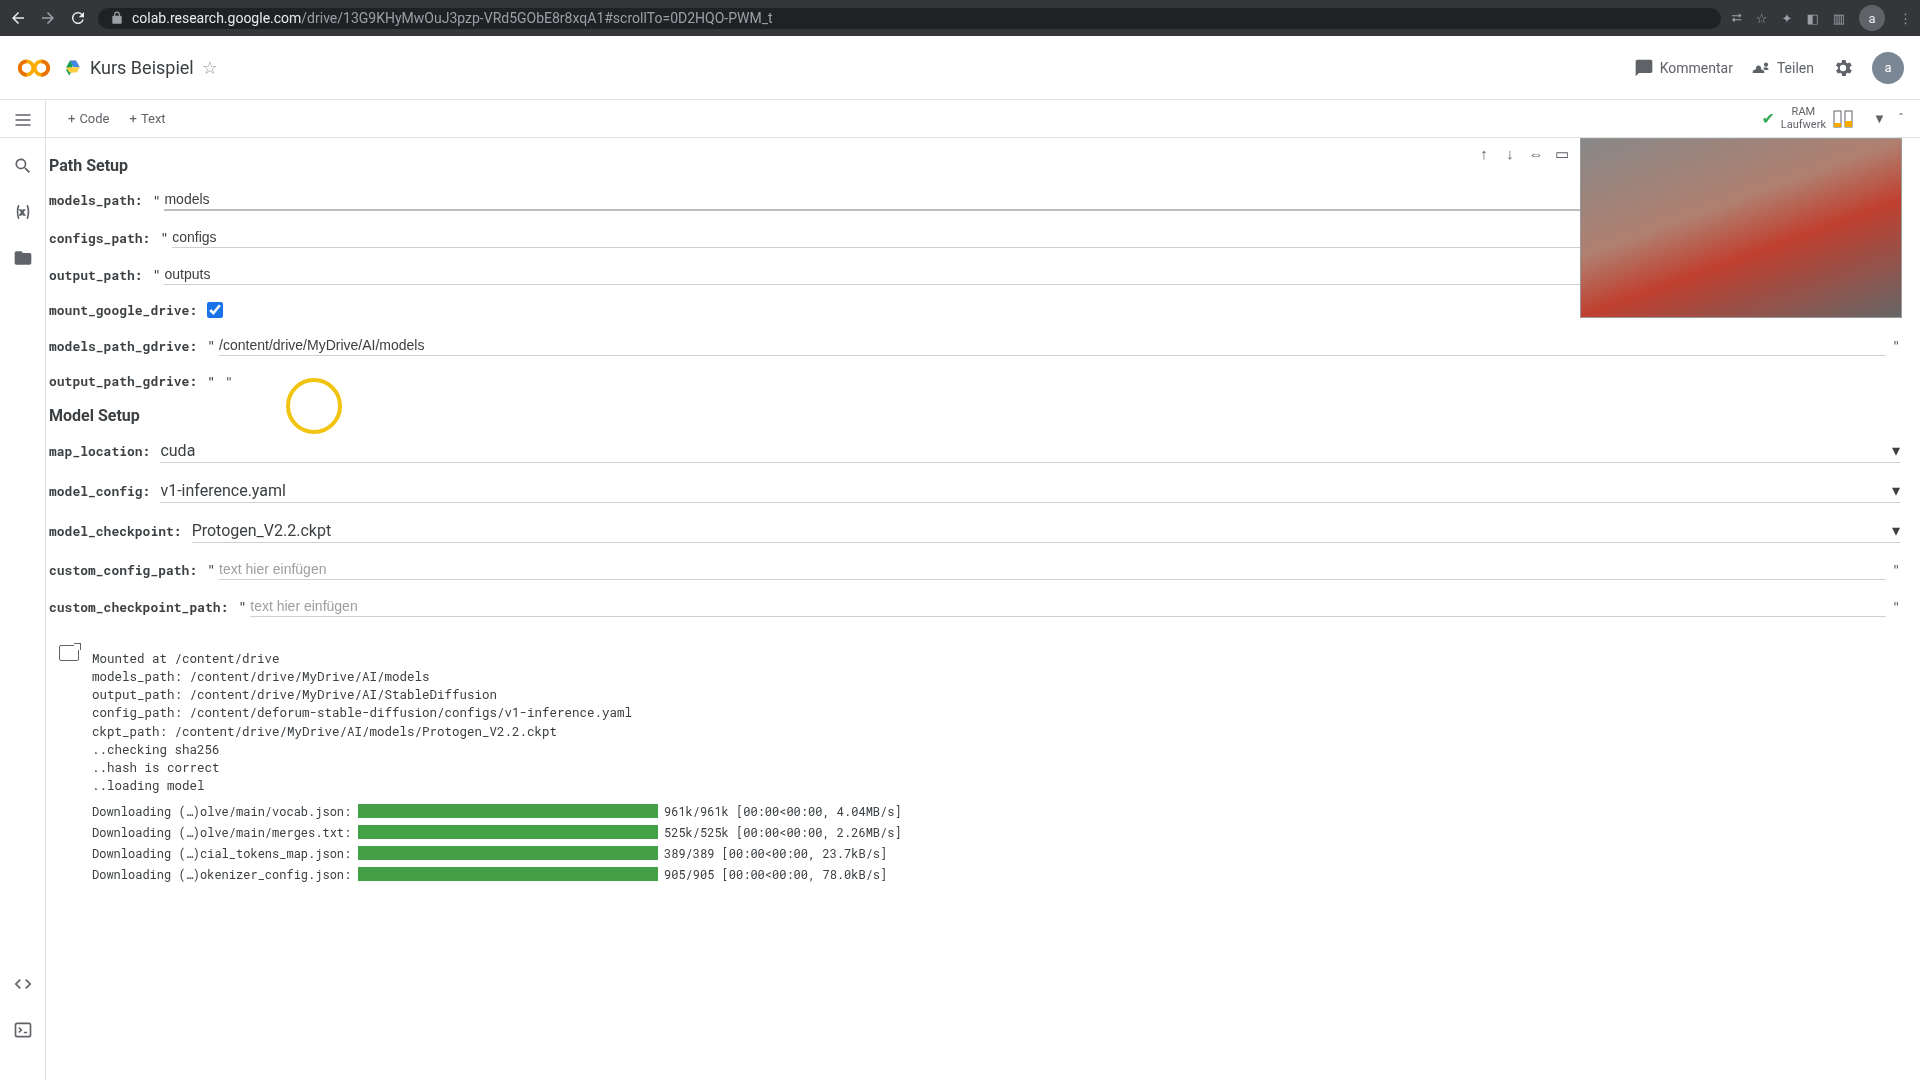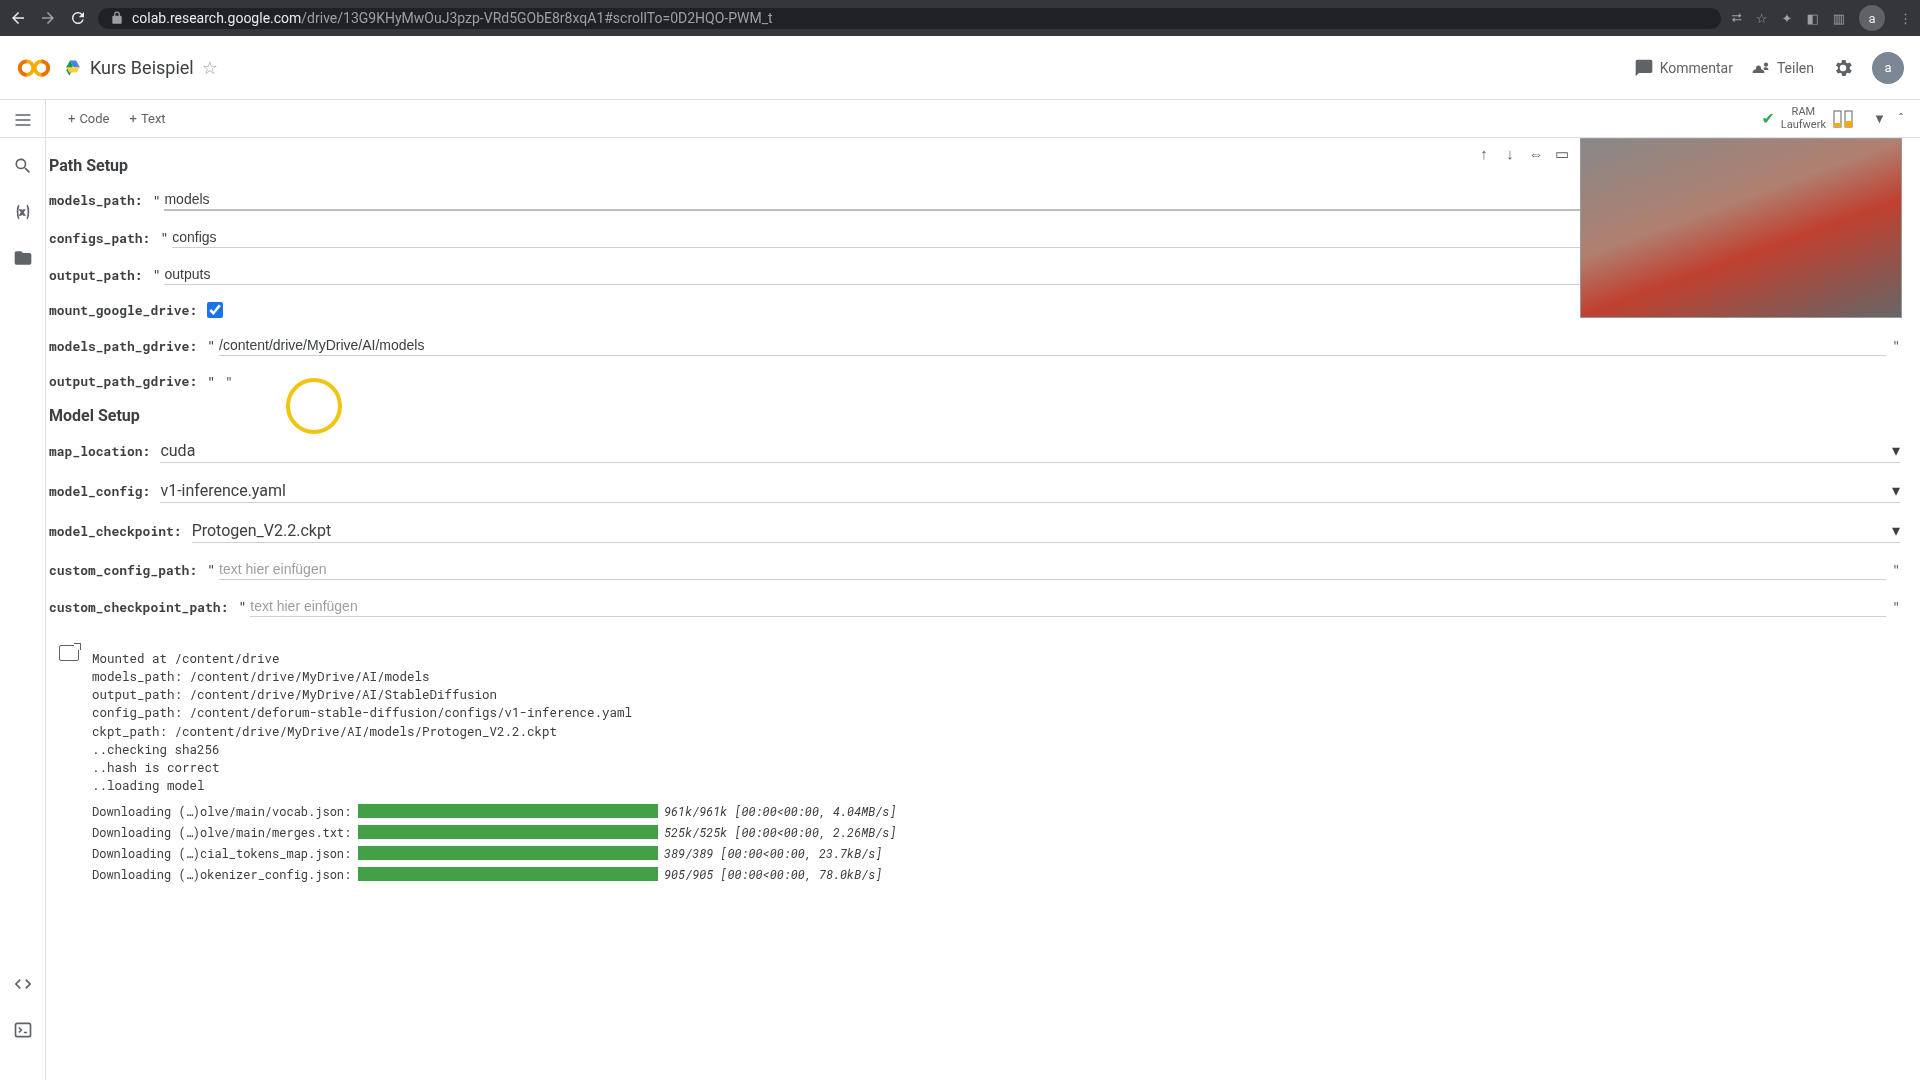--- a/index.html
+++ b/index.html
@@ -74,21 +74,21 @@
 
 
 .webcam { position: absolute; top: 0; right: 18px; width: 322px; height: 180px; background: linear-gradient(160deg,#888 0%,#b08070 40%,#c04030 60%,#666 100%); z-index: 50; border: 1px solid #999; }
 .output-gutter { width: 46px; display: flex; justify-content: center; padding-top: 6px; }
 .output-gutter .obox { width: 20px; height: 16px; border: 1.5px solid #5f6368; border-radius: 2px; position: relative; }
 .output-gutter .obox::after { content: ''; position: absolute; right: -3px; top: -3px; width: 6px; height: 6px; border-right: 1.5px solid #5f6368; border-top: 1.5px solid #5f6368; background: #fff; }
 .output { font-family: "Roboto Mono", monospace; font-size: 12.5px; line-height: 1.45; white-space: pre; color: #3c4043; padding: 4px 0; }
 .dl-row { display: flex; align-items: center; margin: 5px 0; font-family: "Roboto Mono", monospace; font-size: 12px; white-space: nowrap; }
 .dl-label { width: 260px; overflow: hidden; }
 .dl-bar { width: 300px; height: 14px; background: #43a047; margin: 0 6px; }
-.dl-stats { color: #3c4043; font-style: italic; }
+.dl-stats { color: #3c4043; }
 
 
 .highlight-circle { position: absolute; width: 56px; height: 56px; border: 4px solid #f1c40f; border-radius: 50%; z-index: 100; pointer-events: none; }
 
 svg { display: block; }
 </style>
 </head>
 <body>
 
 <div class="browser-bar">

